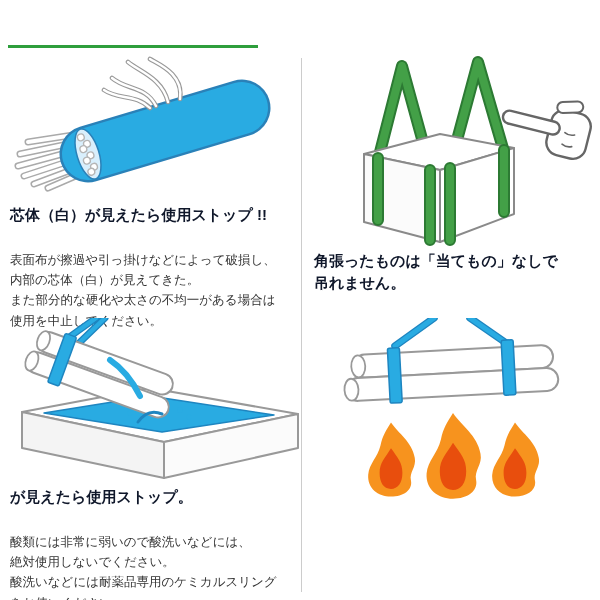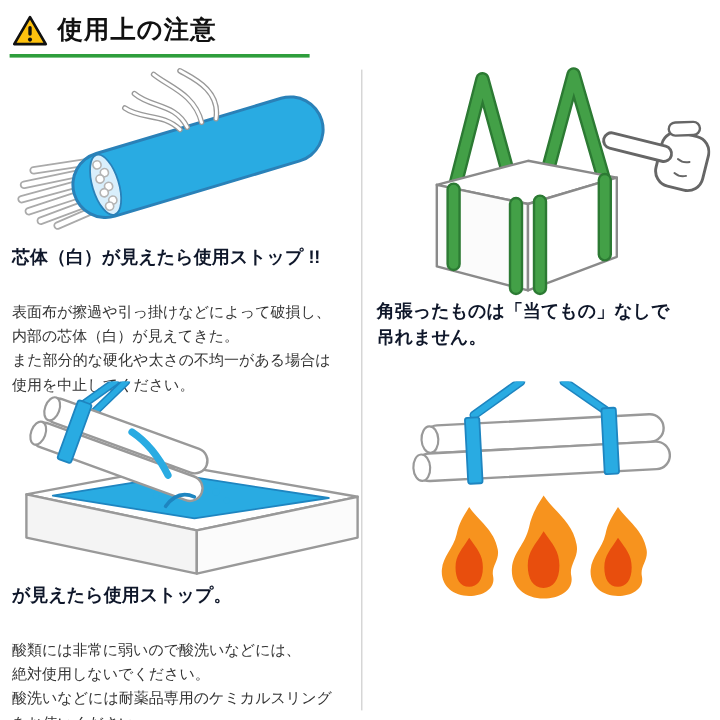--- a/index.html
+++ b/index.html
@@ -28,37 +28,27 @@
   .illus svg { display:block; }
 
   .sec-heading {
     font-size:15px; font-weight:bold; color:#0f172a;
     line-height:1.45; white-space:pre-line; margin-top:6px;
   }
   .sec-body {
     font-size:12.5px; color:#333; line-height:1.62;
     white-space:pre-line; margin-top:24px;
   }
-  .q2 .sec-heading { margin-top:2px;font-family:Liberation Serif, serif; }
+  .q2 .sec-heading { margin-top:2px; }
 </style>
 </head>
 <body>
 
 <div class="page">
 
-  <div class="header">
-    <span class="warn-icon">
-      <svg width="30" height="27" viewBox="0 0 32 28">
-        <path d="M16 2 L30 26 L2 26 Z" fill="#ffc20e" stroke="#111" stroke-width="2.4" stroke-linejoin="round"></path>
-        <rect x="14.5" y="10" width="3" height="8.5" rx="1.5" fill="#111"></rect>
-        <circle cx="16" cy="22" r="1.8" fill="#111"></circle>
-      </svg>
-    </span>
-    <h1 class="page-title">使用上の注意</h1>
-  </div>
   <div class="title-underline"></div>
   <div class="col-divider"></div>
 
   <section class="quad q1">
     <div class="illus">
       <svg width="288" height="142" viewBox="0 0 288 142">
 
         <g>
           <path d="M70,78 L18,86 M68,86 L10,98 M67,94 L8,110 M69,102 L14,120 M72,110 L24,128 M75,116 L38,132" stroke="#aaaaaa" stroke-width="7" stroke-linecap="round" fill="none"></path>
           <path d="M70,78 L18,86 M68,86 L10,98 M67,94 L8,110 M69,102 L14,120 M72,110 L24,128 M75,116 L38,132" stroke="#ffffff" stroke-width="4" stroke-linecap="round" fill="none"></path>

